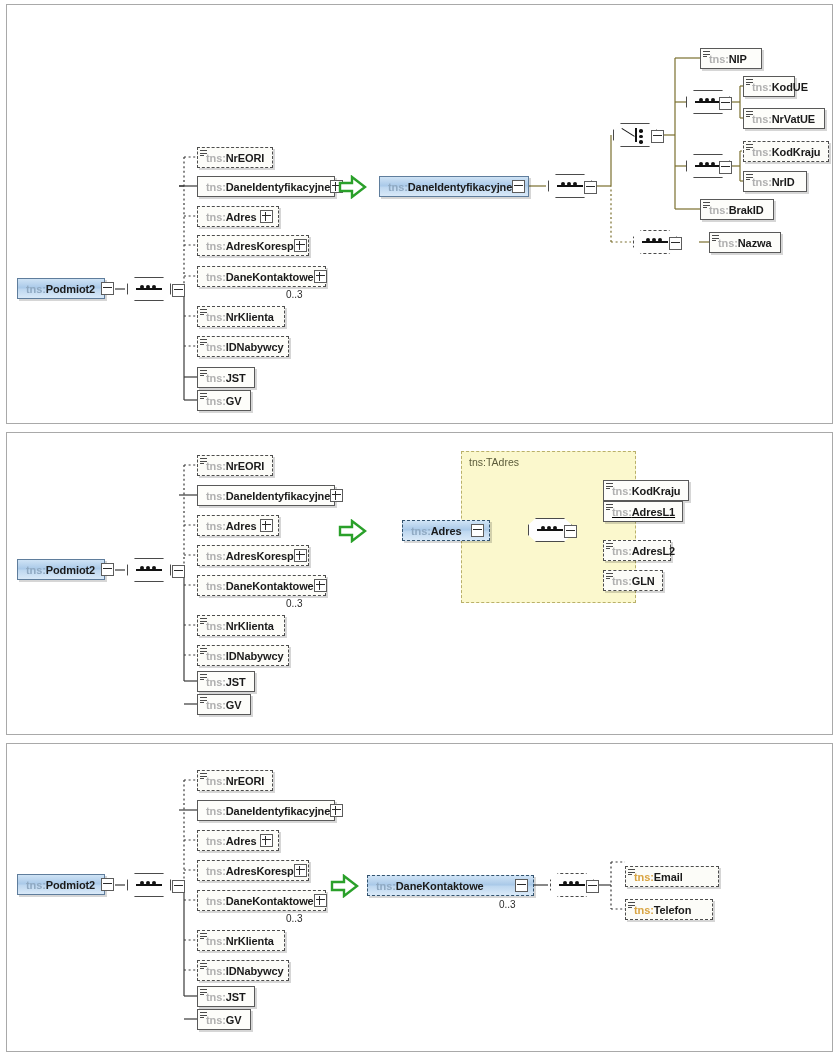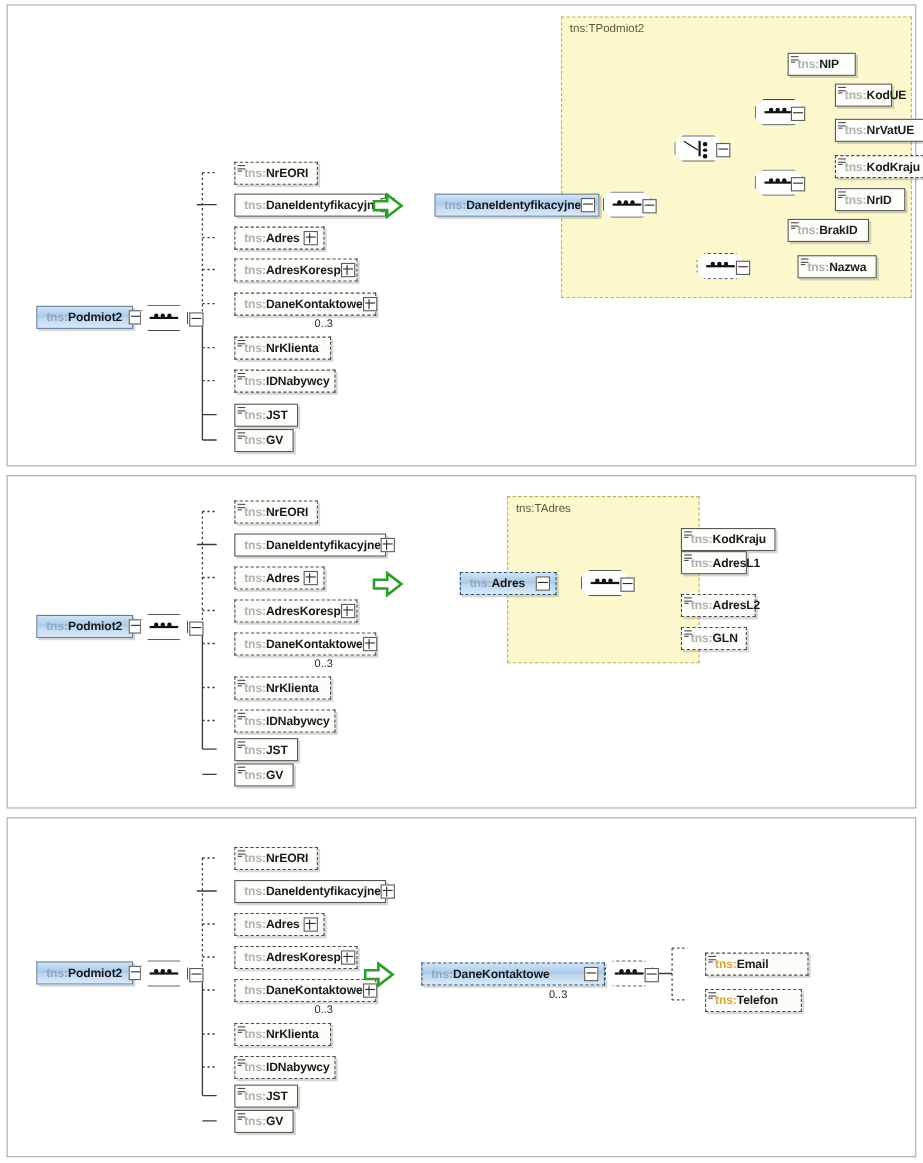--- a/index.html
+++ b/index.html
@@ -41,21 +41,20 @@
   .node{
     position:absolute;
     box-sizing:border-box;
     background:#fdfdfa;
     border:1px solid #595959;
     height:21px;
     display:flex;align-items:center;
     padding:0 5px 0 8px;
     white-space:nowrap;
     box-shadow:2px 2px 0 rgba(0,0,0,.16);
-    margin-left:16px;
   }
   .node.dashed{border:1px dashed #4d4d4d;background:#fcfcf8;align-items:center;}
   .node.blue{
     background:linear-gradient(to bottom,#cfe3f5 0%,#a8c8e8 48%,#bcd6ef 52%,#d9e9f8 100%);
     border:1px solid #5f7d9c;
   }
   .node.blue.dashed{border:1px dashed #33536f;}
   .node .lbl{
     font-size:11px;font-weight:bold;color:#1a1a1a;letter-spacing:-.1px;
   }
@@ -185,23 +184,20 @@
       </g>
       <g stroke="#7a6f2e" fill="none" stroke-width="1.2" stroke-dasharray="2,2.6">
         <path d="M733,146 H736"></path>
         <path d="M604,237 H624"></path>
       </g>
       <g stroke="#7a6f2e" fill="none" stroke-width="1.2">
         <path d="M692,237 H702"></path>
       </g>
     </svg>
 
-    <div class="typebox" style="left:503px;top:10px;width:319px;height:256px;">
-      <span class="typelabel">tns:TPodmiot2</span>
-    </div>
 
     <div class="node blue" style="left:10px;top:273px;width:88px;">
       <span class="lbl"><span class="ns">tns:</span>Podmiot2</span>
       <div class="toggle"></div>
     </div>
 
     <div class="mg" style="left:120px;top:272px;">
       <div class="cap"></div>
         <div class="seqglyph"></div>
       <div class="dots">
@@ -535,21 +531,21 @@
     <div class="stub" style="left:557px;top:92px;"></div>
 
     <div class="node" style="left:596px;top:47px;width:86px;">
       <div class="elemicon">
           <i></i>
           <i></i>
           <i></i>
         </div>
       <span class="lbl"><span class="ns">tns:</span>KodKraju</span>
     </div>
-    <div class="node" style="left:596px;top:68px;width:60px;">
+    <div class="node" style="left:596px;top:68px;width:80px;text-decoration:underline;">
       <div class="elemicon">
           <i></i>
           <i></i>
           <i></i>
         </div>
       <span class="lbl"><span class="ns">tns:</span>AdresL1</span>
     </div>
     <div class="node dashed" style="left:596px;top:107px;width:68px;">
       <div class="elemicon">
           <i></i>

